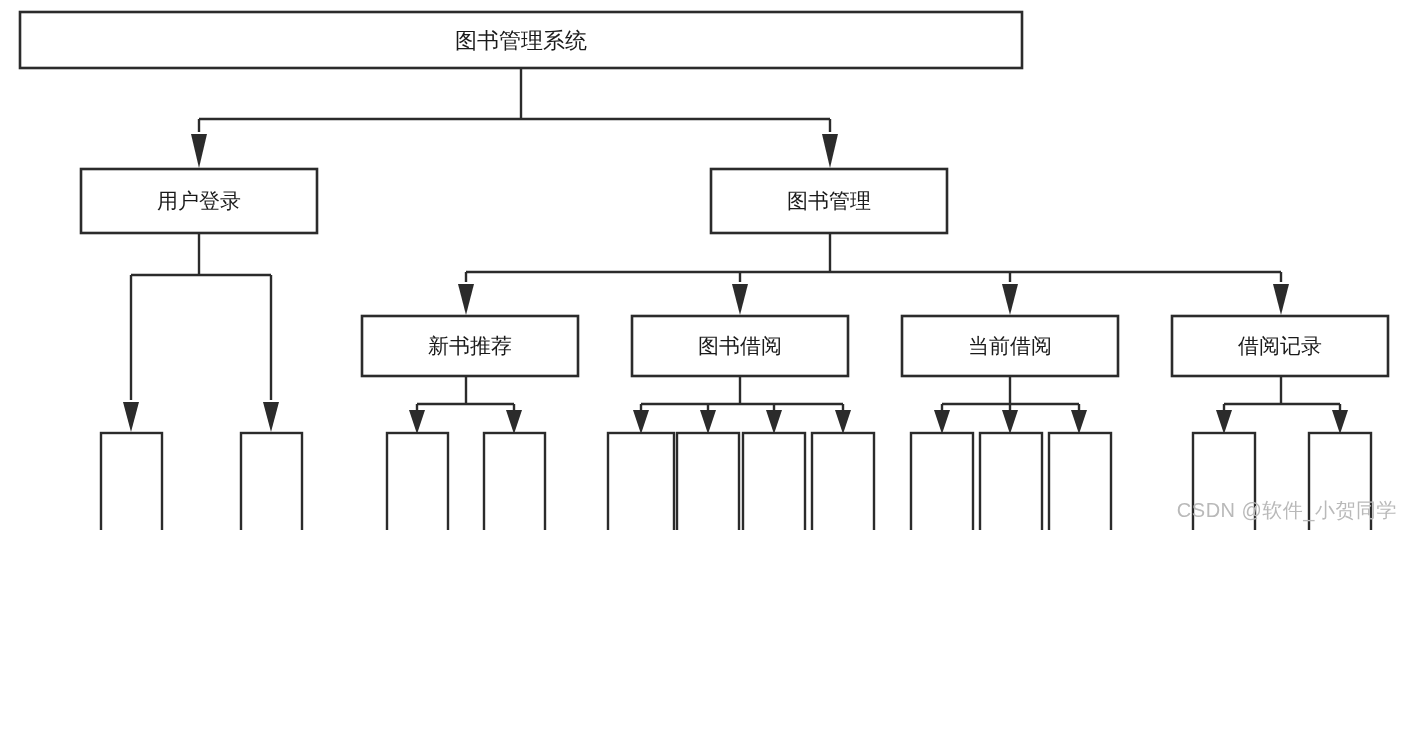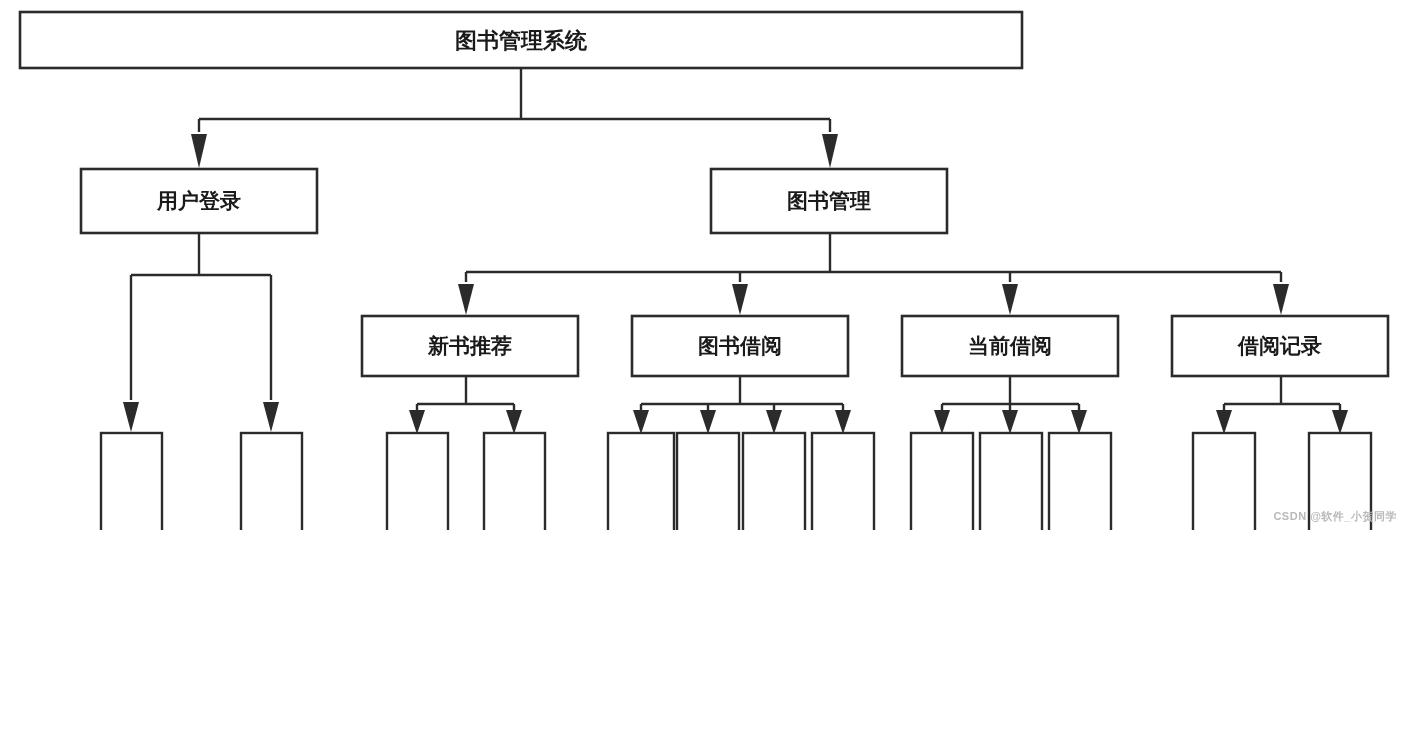--- a/index.html
+++ b/index.html
@@ -9,21 +9,20 @@
   }
   body {
     font-family: "Liberation Sans", "DejaVu Sans", sans-serif;
   }
   #diagram-root {
     position: relative;
     width: 1405px;
     height: 530px;
     background: #ffffff;
     overflow: hidden;
-    font-weight: bold;
   }
   svg.diagram-canvas {
     position: absolute;
     left: 0;
     top: 0;
     width: 1405px;
     height: 747px;
   }
   .node-box {
     fill: #ffffff;
@@ -73,21 +72,21 @@
     justify-content: center;
     text-align: center;
     white-space: nowrap;
     pointer-events: none;
   }
   .watermark {
     position: absolute;
     right: 8px;
     bottom: 6px;
     font-family: "Liberation Sans", "DejaVu Sans", sans-serif;
-    font-size: 11px;
+    font-size: 20px;
     color: #b9b9b9;
     letter-spacing: 0.5px;
     white-space: nowrap;
   }
 </style>
 </head>
 <body>
 
 <div id="diagram-root">
 

